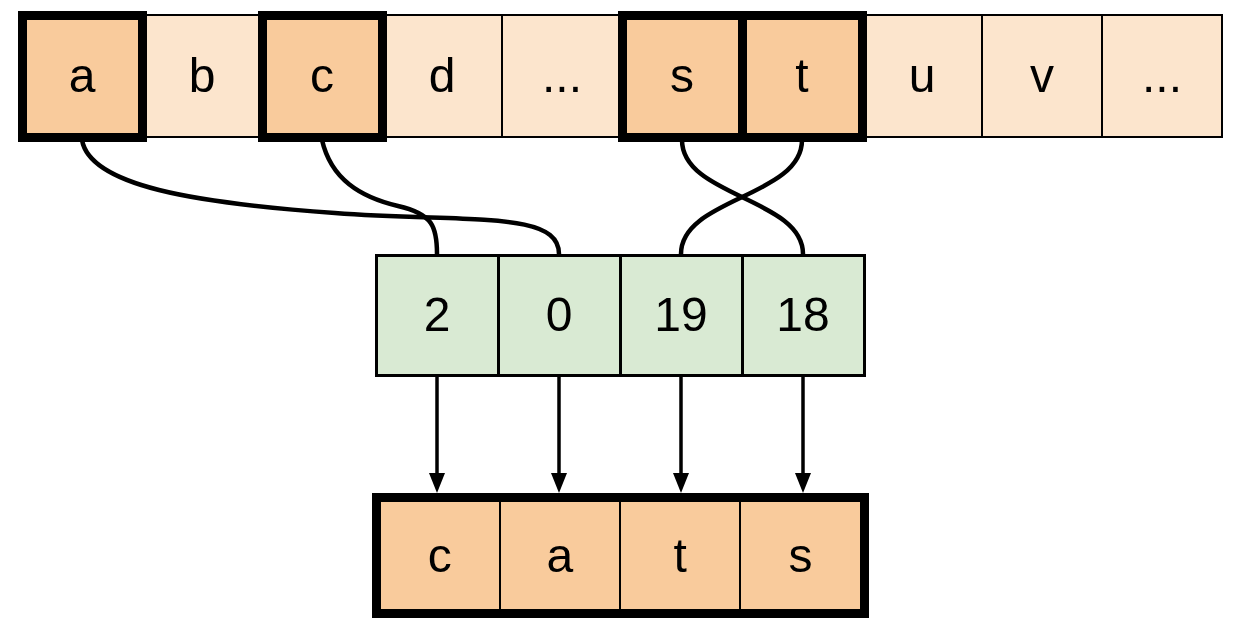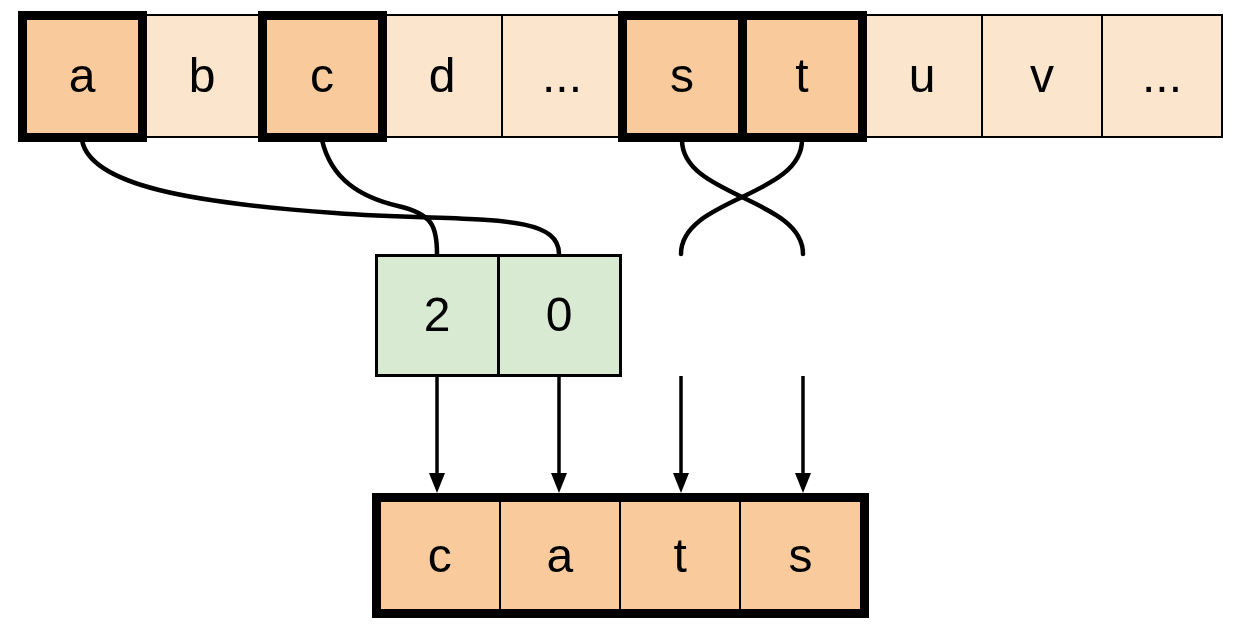--- a/index.html
+++ b/index.html
@@ -92,20 +92,22 @@
   <div class="cell cell-top" style="left:380.75px">d</div>
   <div class="cell cell-top" style="left:500.75px">...</div>
   <div class="cell cell-top hl" style="left:617.5px">s</div>
   <div class="cell cell-top hl" style="left:737.5px">t</div>
   <div class="cell cell-top" style="left:860.75px">u</div>
   <div class="cell cell-top" style="left:980.75px">v</div>
   <div class="cell cell-top" style="left:1100.75px">...</div>
 
   <div class="cell cell-index" style="left:374.5px">2</div>
   <div class="cell cell-index" style="left:496.5px">0</div>
+  <div class="cell cell-index" style="left:618.5px">19</div>
+  <div class="cell cell-index" style="left:740.5px">18</div>
 
   <div class="word-box">
     <div class="cell-word">c</div>
     <div class="cell-word">a</div>
     <div class="cell-word">t</div>
     <div class="cell-word">s</div>
   </div>
 
   <svg class="connector-layer" viewBox="0 0 1236 635">
     <g fill="none" stroke="#000000" stroke-width="4.5" stroke-linecap="round">

